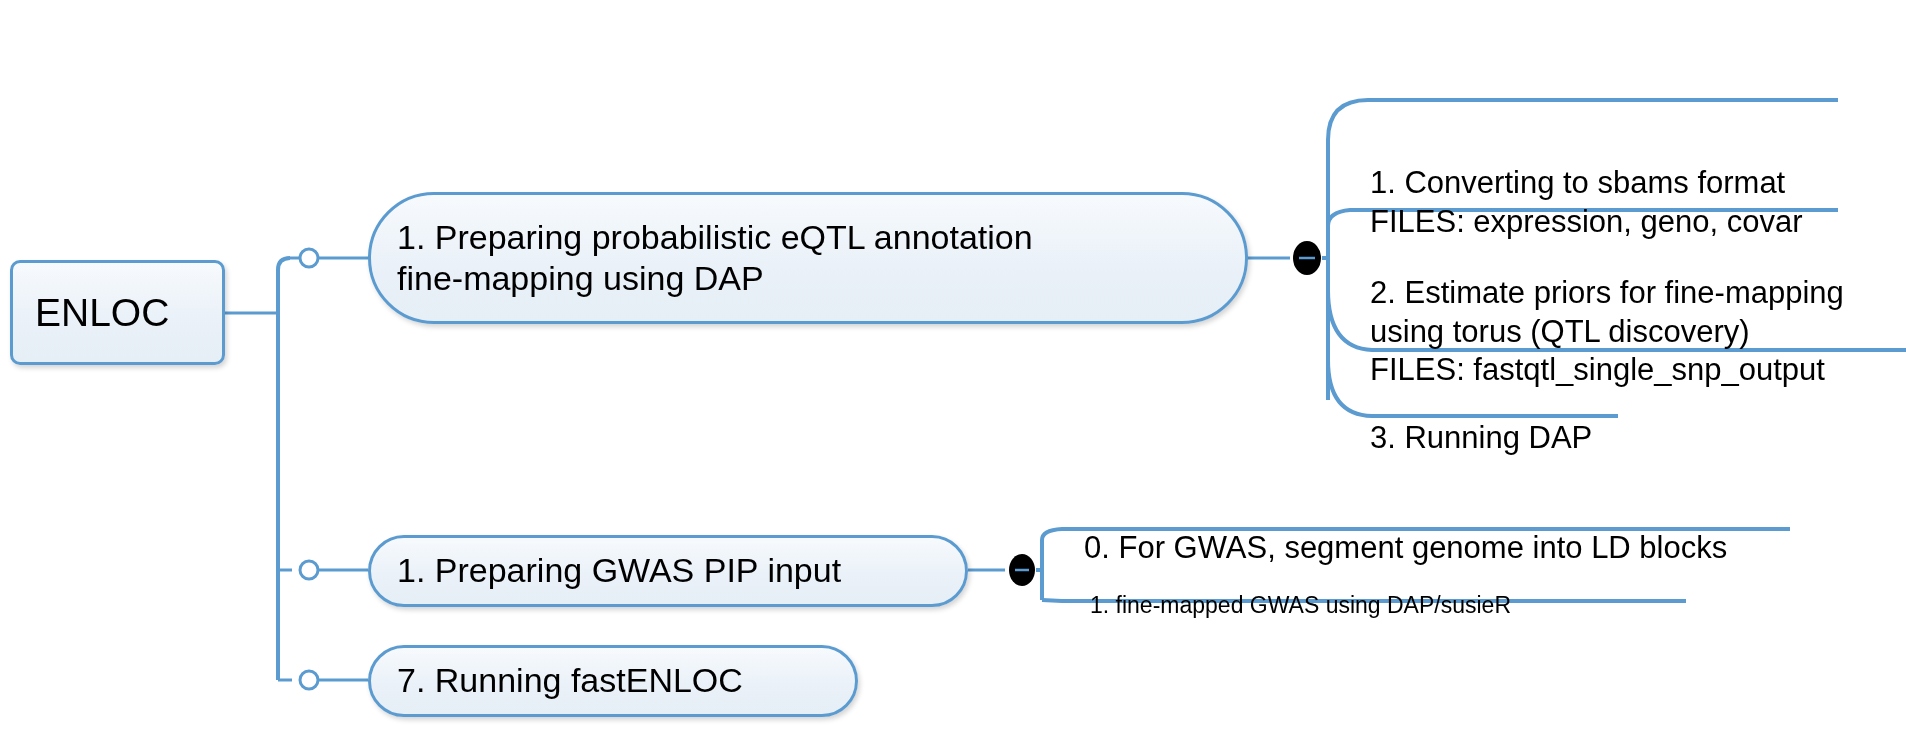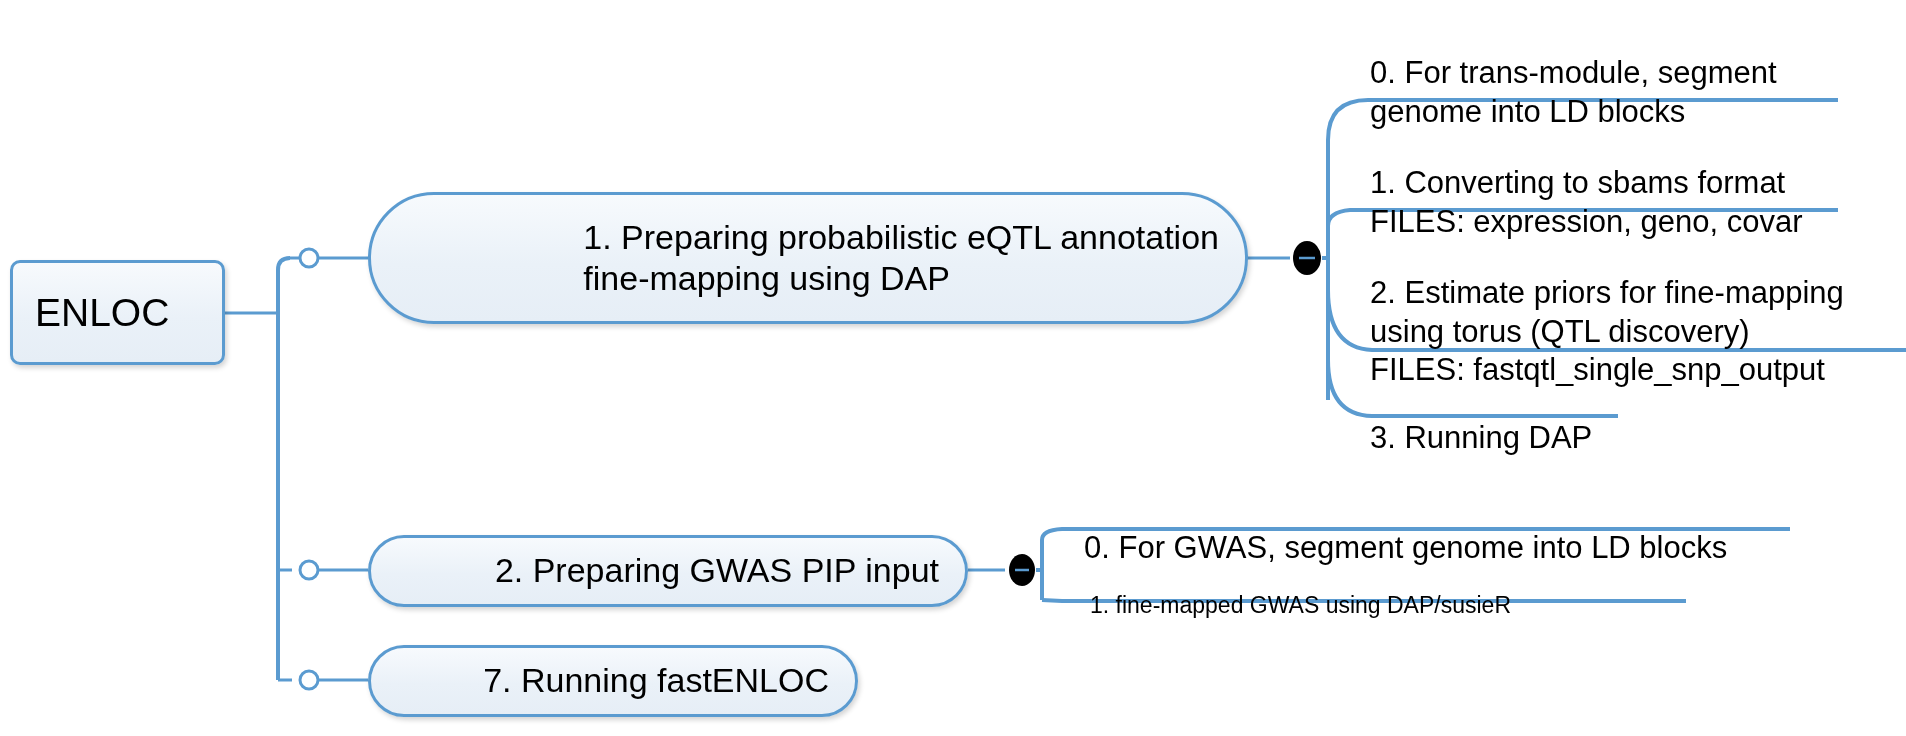--- a/index.html
+++ b/index.html
@@ -64,21 +64,20 @@
     color: #000;
   }
   .node-root {
     border-radius: 10px;
     padding: 0 22px;
     justify-content: flex-start;
   }
   .node-branch {
     border-radius: 999px;
     padding: 0 26px;
-    justify-content: flex-end;
   }
   .node-text {
     line-height: 1.22;
     white-space: pre-line;
   }
 
   
   .leaf {
     position: absolute;
     box-sizing: border-box;
@@ -145,31 +144,27 @@
   <div class="node node-root" style="left:10px; top:260px; width:215px; height:105px; font-size:39px;">
     <span class="node-text">ENLOC</span>
   </div>
 
   <div class="node node-branch" style="left:368px; top:192px; width:880px; height:132px; font-size:34px;">
     <span class="node-text">1. Preparing probabilistic eQTL annotation
 fine-mapping using DAP</span>
   </div>
 
   <div class="node node-branch" style="left:368px; top:535px; width:600px; height:72px; font-size:34px;">
-    <span class="node-text">2. Preparing GWAS PIP input</span>
+    <span class="node-text">1. Preparing GWAS PIP input</span>
   </div>
 
   <div class="node node-branch" style="left:368px; top:645px; width:490px; height:72px; font-size:34px;">
     <span class="node-text">7. Running fastENLOC</span>
   </div>
 
-  <div class="leaf" style="left:1370px; top:15px; width:530px; font-size:31px;">
-    <span class="leaf-text">0. For trans-module, segment
-genome into LD blocks</span>
-  </div>
 
   <div class="leaf" style="left:1370px; top:125px; width:540px; font-size:31px;">
     <span class="leaf-text">1. Converting to sbams format
 FILES: expression, geno, covar</span>
   </div>
 
   <div class="leaf" style="left:1370px; top:235px; width:545px; font-size:31px;">
     <span class="leaf-text">2. Estimate priors for fine-mapping
 using torus (QTL discovery)
 FILES: fastqtl_single_snp_output</span>

